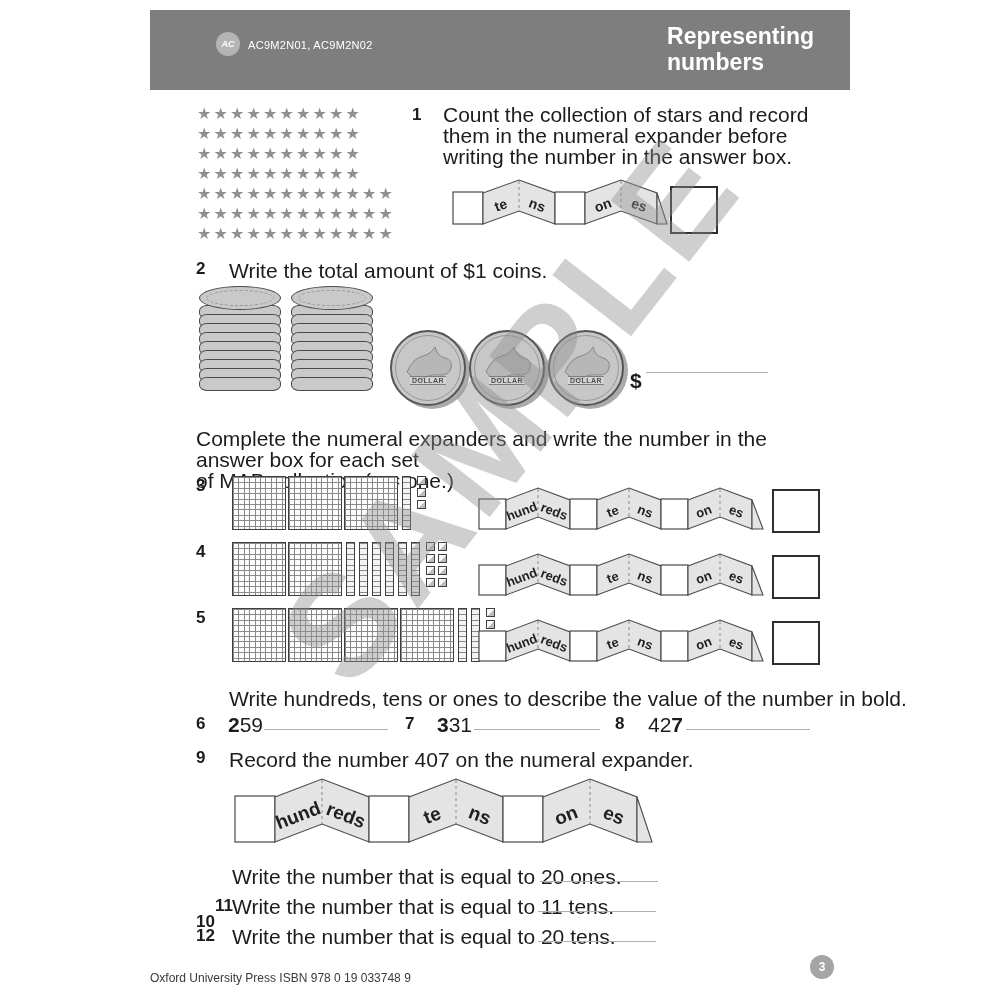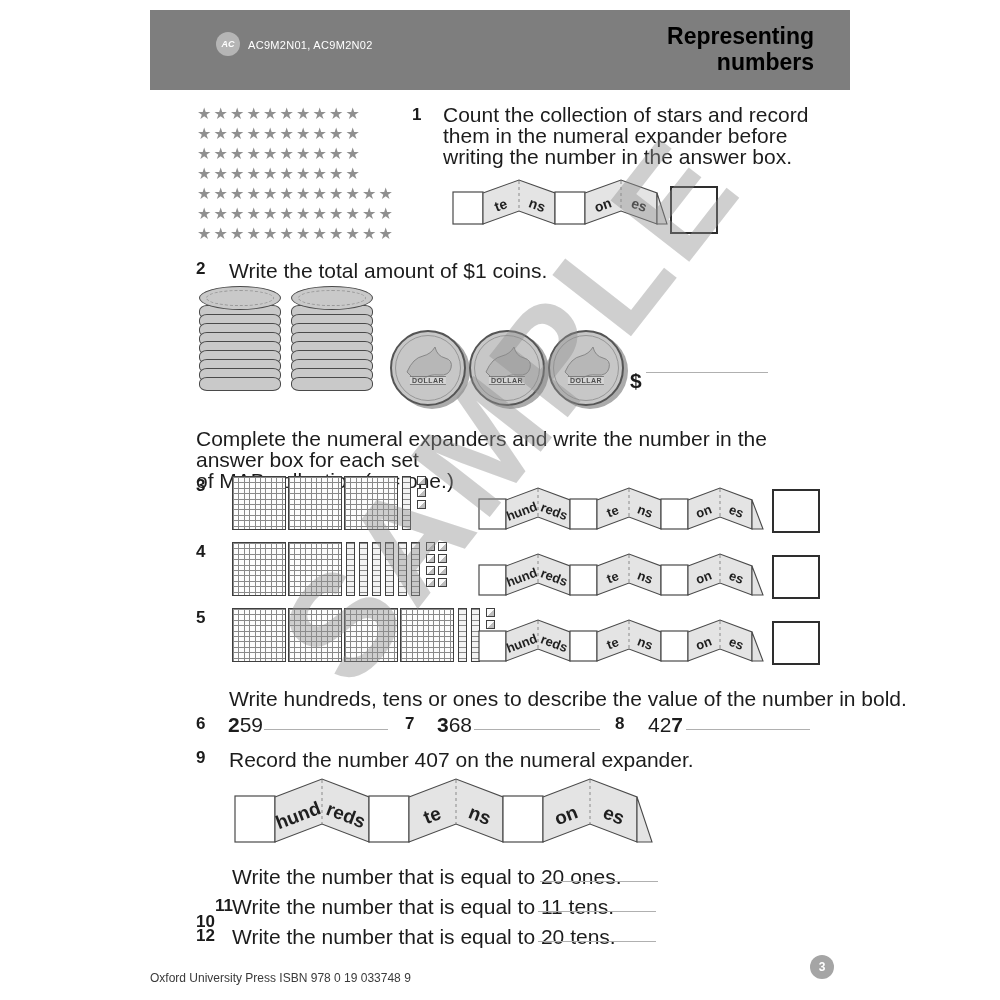--- a/index.html
+++ b/index.html
@@ -4,21 +4,21 @@
 <style>
   html,body{margin:0;padding:0;background:#fff;}
   #page{position:relative;width:1000px;height:1000px;background:#fff;overflow:hidden;
         font-family:"Liberation Sans",sans-serif;color:#1c1c1c;}
   
   .header{position:absolute;left:150px;top:10px;width:700px;height:80px;background:#7e7e7e;}
   .badge{position:absolute;left:66px;top:22px;width:24px;height:24px;border-radius:50%;
          background:#b5b5b5;color:#fff;font-size:9px;font-weight:bold;font-style:italic;
          display:flex;align-items:center;justify-content:center;}
   .codes{position:absolute;left:98px;top:29px;color:#fff;font-size:11px;letter-spacing:.3px;}
-  .htitle{position:absolute;right:36px;top:13px;text-align:right;color:#000000;
+  .htitle{position:absolute;right:36px;top:13px;color:#ffffff;
           font-size:23px;font-weight:bold;line-height:26px;}
   
   .qnum{position:absolute;font-size:17px;font-weight:bold;}
   .qtext{position:absolute;font-size:21px;line-height:21px;}
   .answer-line{position:absolute;border-bottom:1.5px solid #b0b0b0;}
   .answer-box{position:absolute;border:2px solid #2e2e2e;background:#fff;}
   
   #stars{position:absolute;left:196px;top:104px;}
   .star-row{display:flex;height:20px;}
   .star{width:16.5px;font-size:16px;line-height:19px;color:#8f8f8f;text-align:center;}
@@ -347,21 +347,21 @@
     </svg>
   <div class="answer-box" style="left:772px;top:621px;width:44px;height:40px;"></div>
 
   <div class="qtext" style="left:196px;top:688px;margin-left:33px;">Write hundreds, tens or ones to describe the value of the number in bold.</div>
 
   <div class="qnum" style="left:196px;top:714px;">6</div>
   <div class="qtext" style="left:228px;top:714px;"><span></span><b>2</b><span>59</span></div>
   <div class="answer-line" style="left:264px;top:729px;width:124px;"></div>
 
   <div class="qnum" style="left:405px;top:714px;">7</div>
-  <div class="qtext" style="left:437px;top:714px;"><span></span><b>3</b><span>68</span></div>
+  <div class="qtext" style="left:437px;top:714px;"><span></span><b>3</b><span>31</span></div>
   <div class="answer-line" style="left:474px;top:729px;width:126px;"></div>
 
   <div class="qnum" style="left:615px;top:714px;">8</div>
   <div class="qtext" style="left:648px;top:714px;"><span>42</span><b>7</b><span></span></div>
   <div class="answer-line" style="left:686px;top:729px;width:124px;"></div>
 
   <div class="qnum" style="left:196px;top:748px;">9</div>
   <div class="qtext" style="left:229px;top:749px;">Record the number 407 on the numeral expander.</div>
   <svg class="expander" id="exp-q9" style="left:234px;top:778px;" width="419" height="66">
       <rect x="1" y="18" width="40" height="46" fill="#fff" stroke="#4a4a4a" stroke-width="1.2"></rect>

